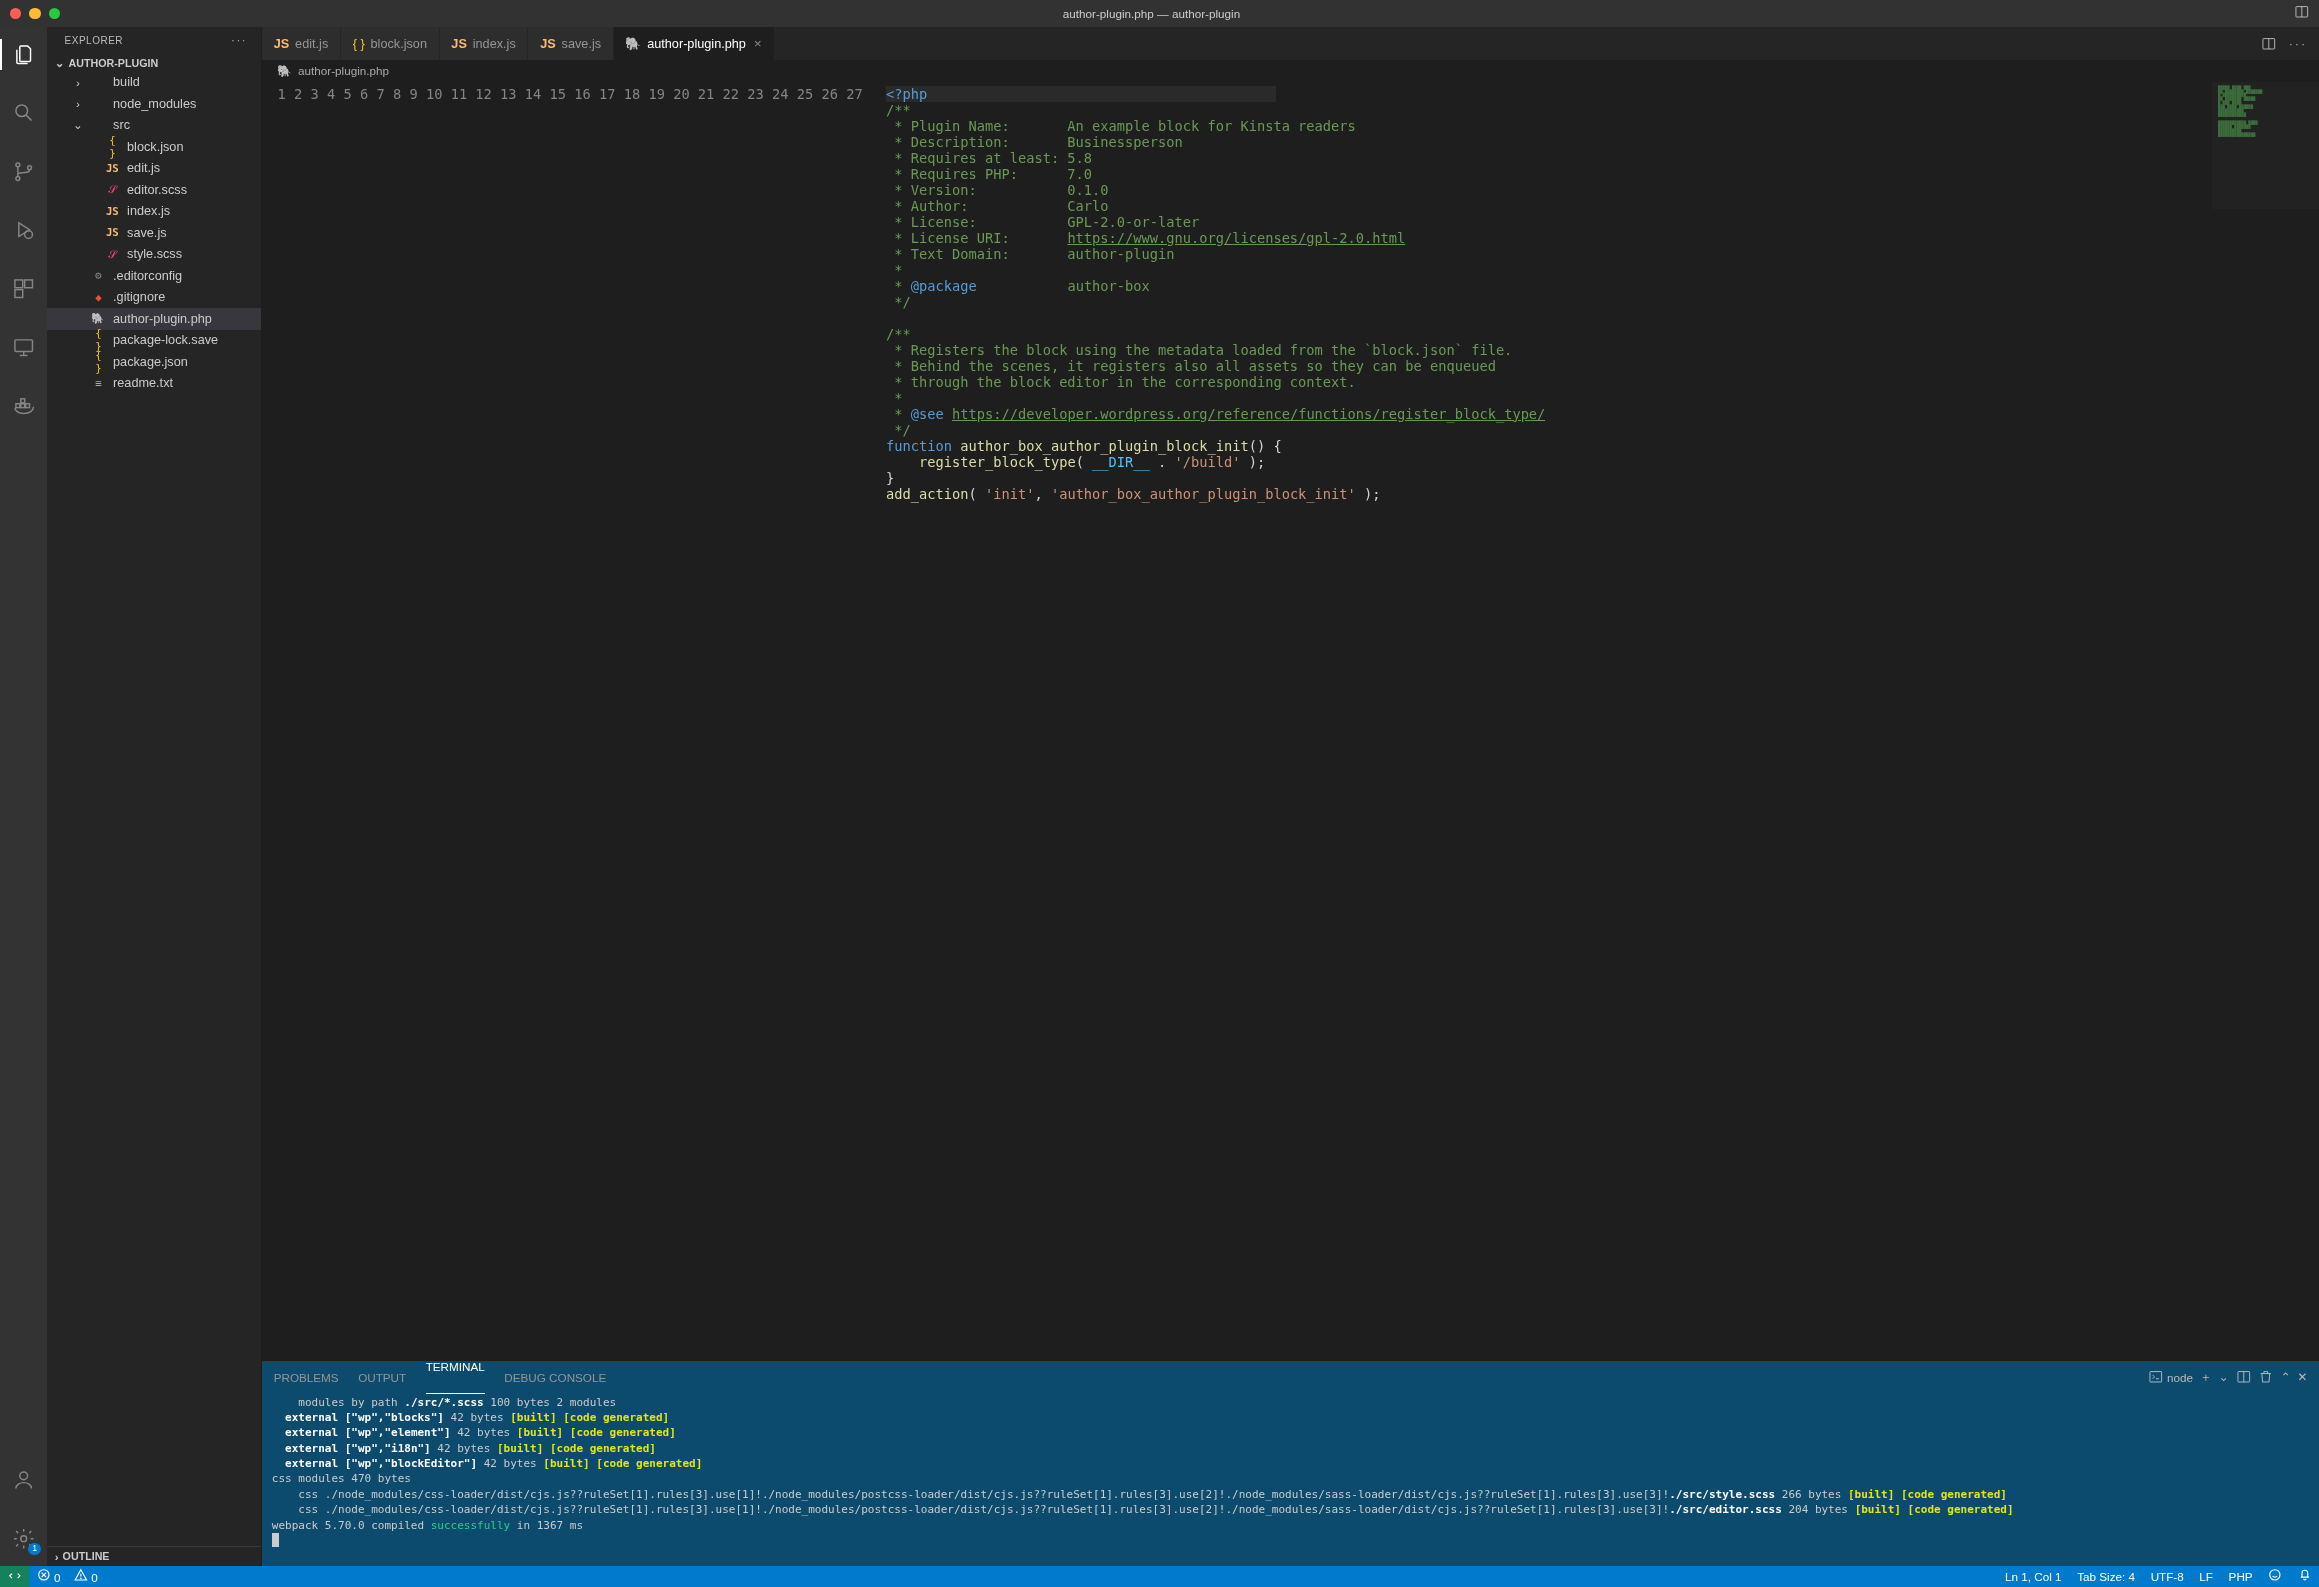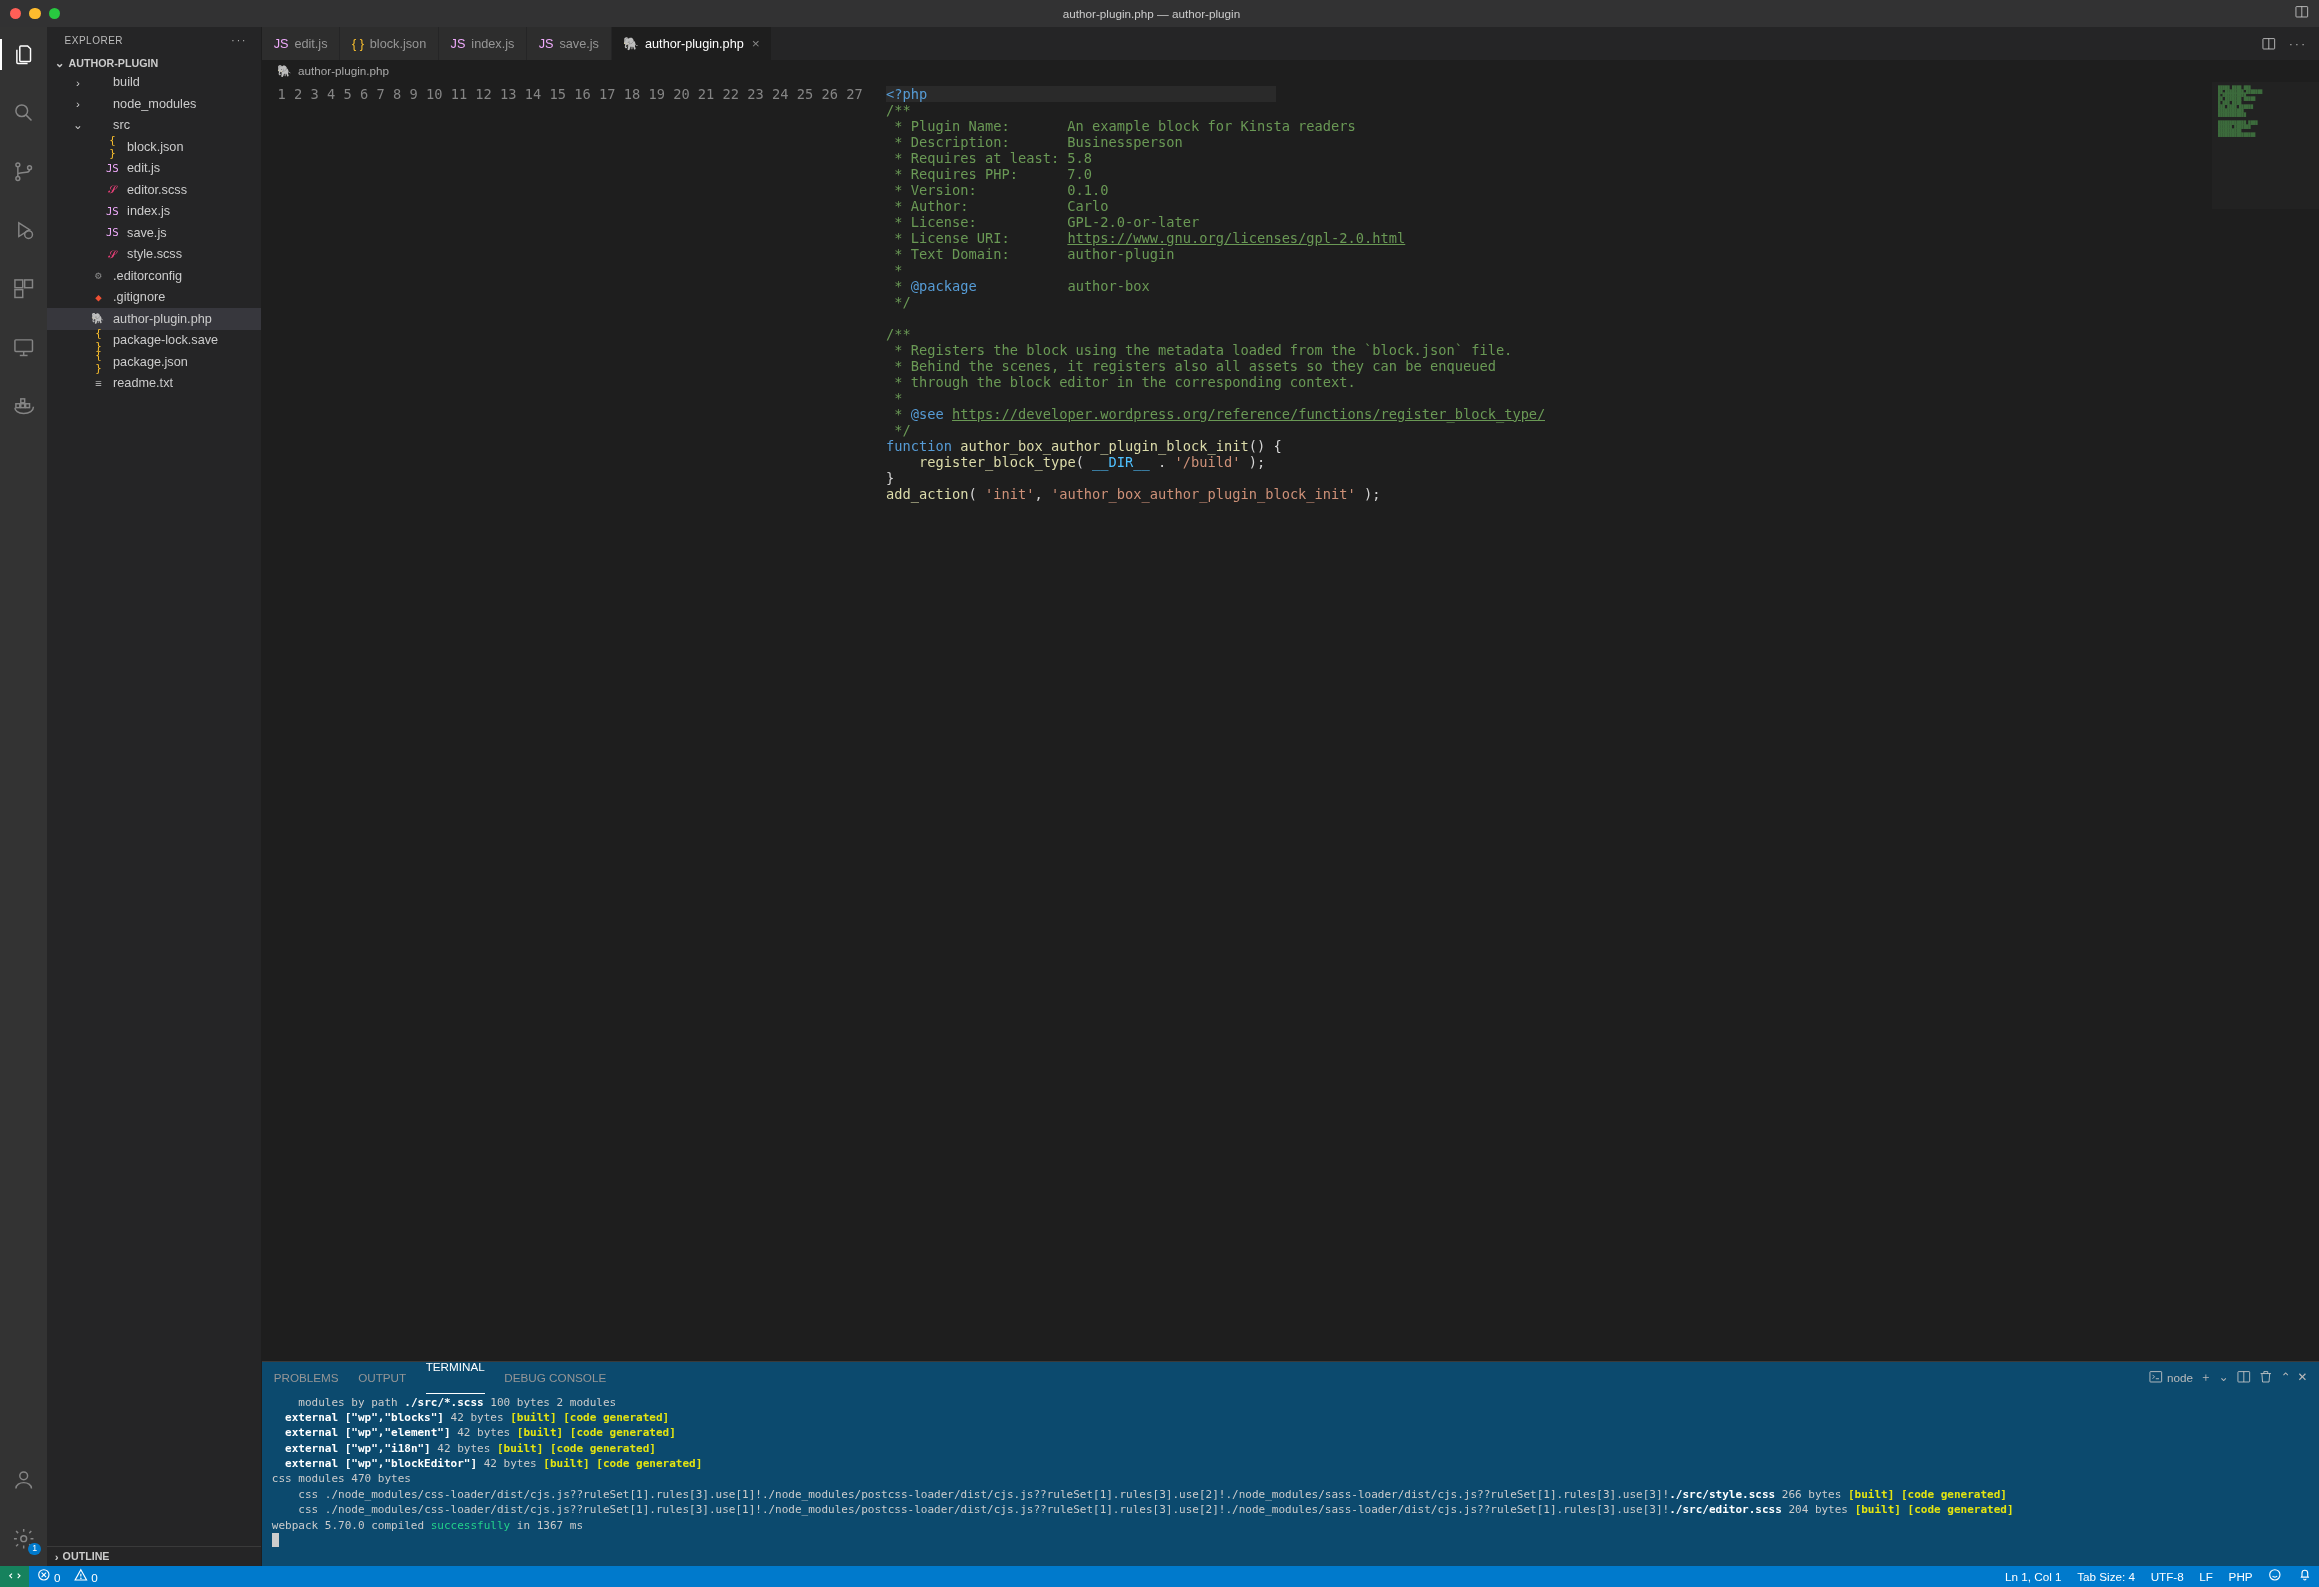--- a/index.html
+++ b/index.html
@@ -52,21 +52,21 @@
     width: 215px; background:#252526; display:flex; flex-direction:column; border-right:1px solid #1e1e1e;
   }
   .sidebar-header { display:flex; align-items:center; justify-content:space-between; padding:7.8px 13.7px 7.8px 17.6px; font-size:10px; letter-spacing:0.5px; color:#bbb;}
   .sidebar-section-hdr { display:flex; align-items:center; gap:3.9px; padding:2px 7.8px; font-size:10.7px; font-weight:700; color:#ccc;}
   .tree { font-size:12.7px; }
   .tree-row { display:flex; align-items:center; gap:5.9px; height:21.5px; padding-left: var(--indent,15.6px); color:#ccc; cursor:pointer;}
   .tree-row.selected { background:#37373d;}
   .tree-row .chev { width:11.7px; color:#ccc; font-size:11.7px; display:flex; justify-content:center;}
   .tree-row .ficon { width:17.6px; text-align:center; font-family: ui-monospace, monospace; font-size:10.7px;}
   .ic-json{color:#fbc02d;}
-  .ic-js{color:#f0abfc;}
+  .ic-js{color:#fdba74;font-weight:bold;}
   .ic-scss{color:#ec407a;}
   .ic-cfg{color:#888;}
   .ic-git{color:#f05033;}
   .ic-php{color:#a074c4;}
   .ic-txt{color:#aaa;}
   
   .sidebar-foot { margin-top:auto; border-top:1px solid #3a3a3a; padding:2.9px 7.8px; font-size:10.7px; font-weight:700; display:flex; align-items:center; gap:3.9px;}
   
   .editorarea {
     flex:1; display:flex; flex-direction:column; min-width:0;

